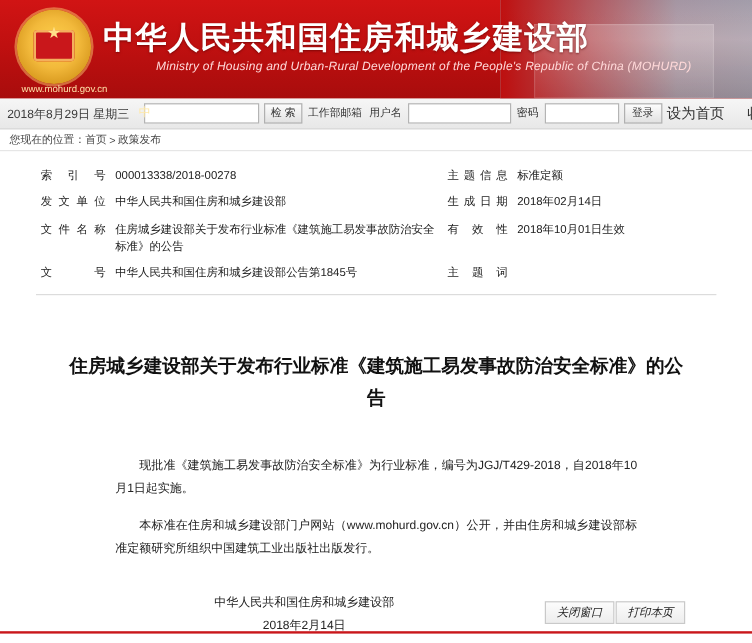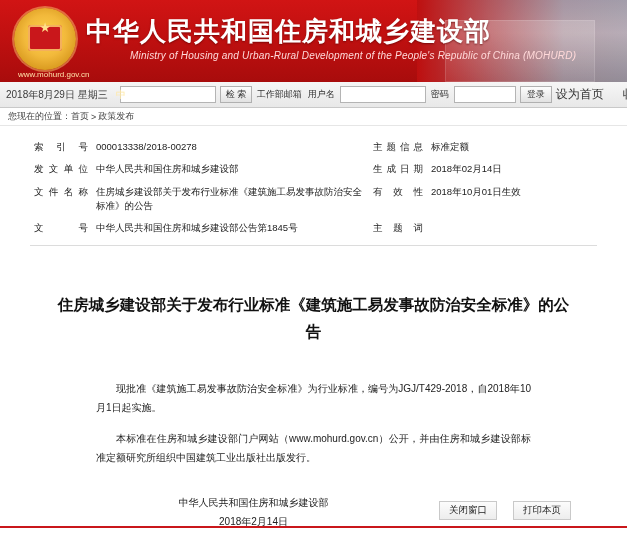--- a/index.html
+++ b/index.html
@@ -238,22 +238,23 @@
     color: #222;
     line-height: 1.9;
   }
 
   
   .footer {
     position: absolute;
     left: 0; right: 0; bottom: 16px;
     display: flex;
     justify-content: flex-end;
-    gap: 16px;
+    gap: 1px;
     padding-right: 56px;
+    font-style: italic;
   }
   .f-btn {
     font-size: 9.5px;
     color: #222;
     border: 1px solid #c9c9c9;
     background: linear-gradient(180deg,#fcfcfc,#ededed);
     padding: 2px 9px;
     white-space: nowrap;
   }
   .bottom-rule {

